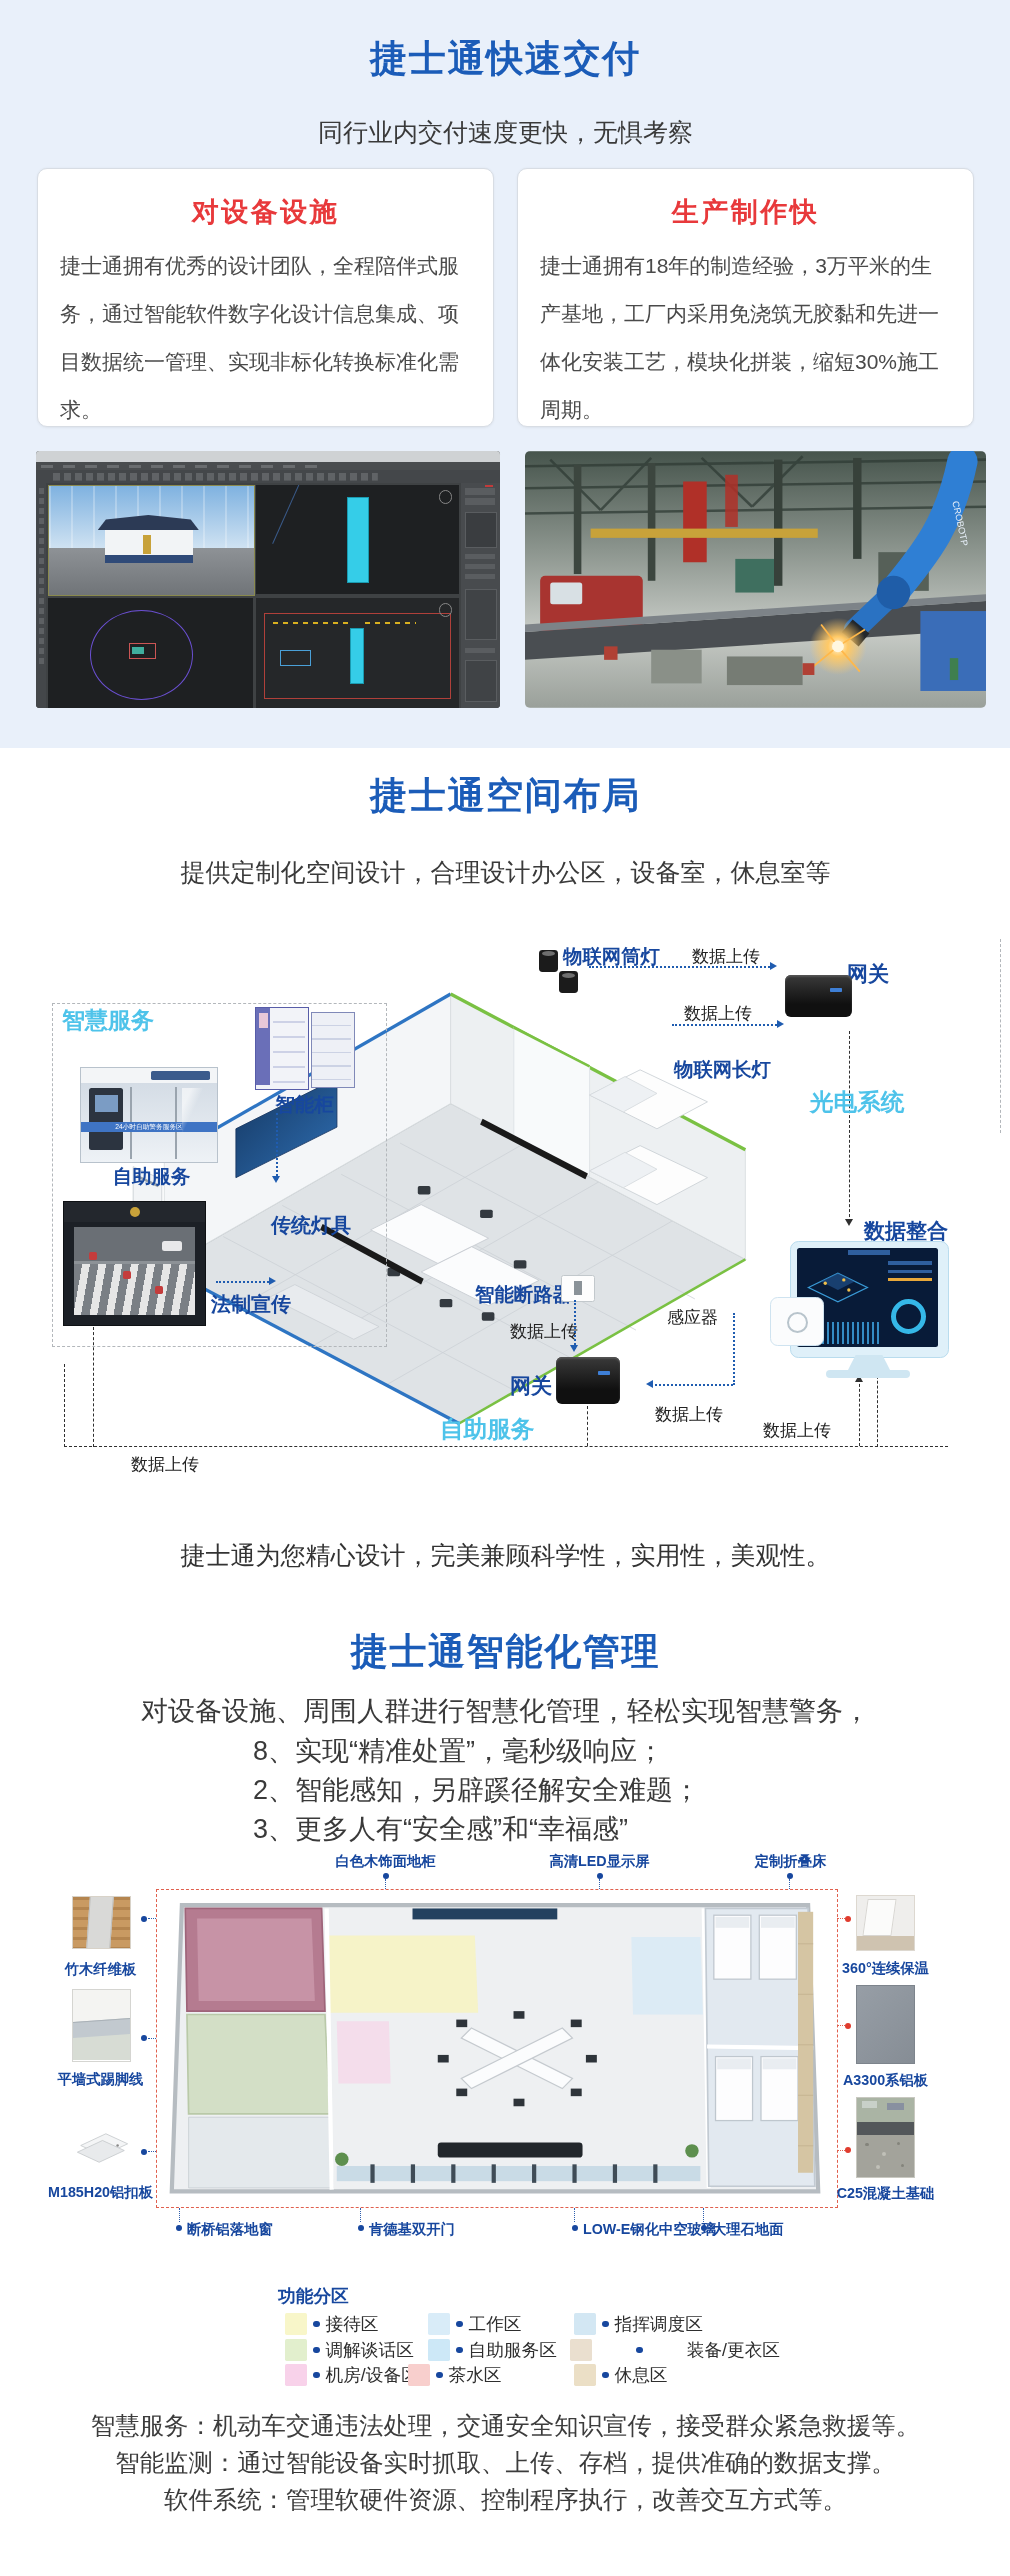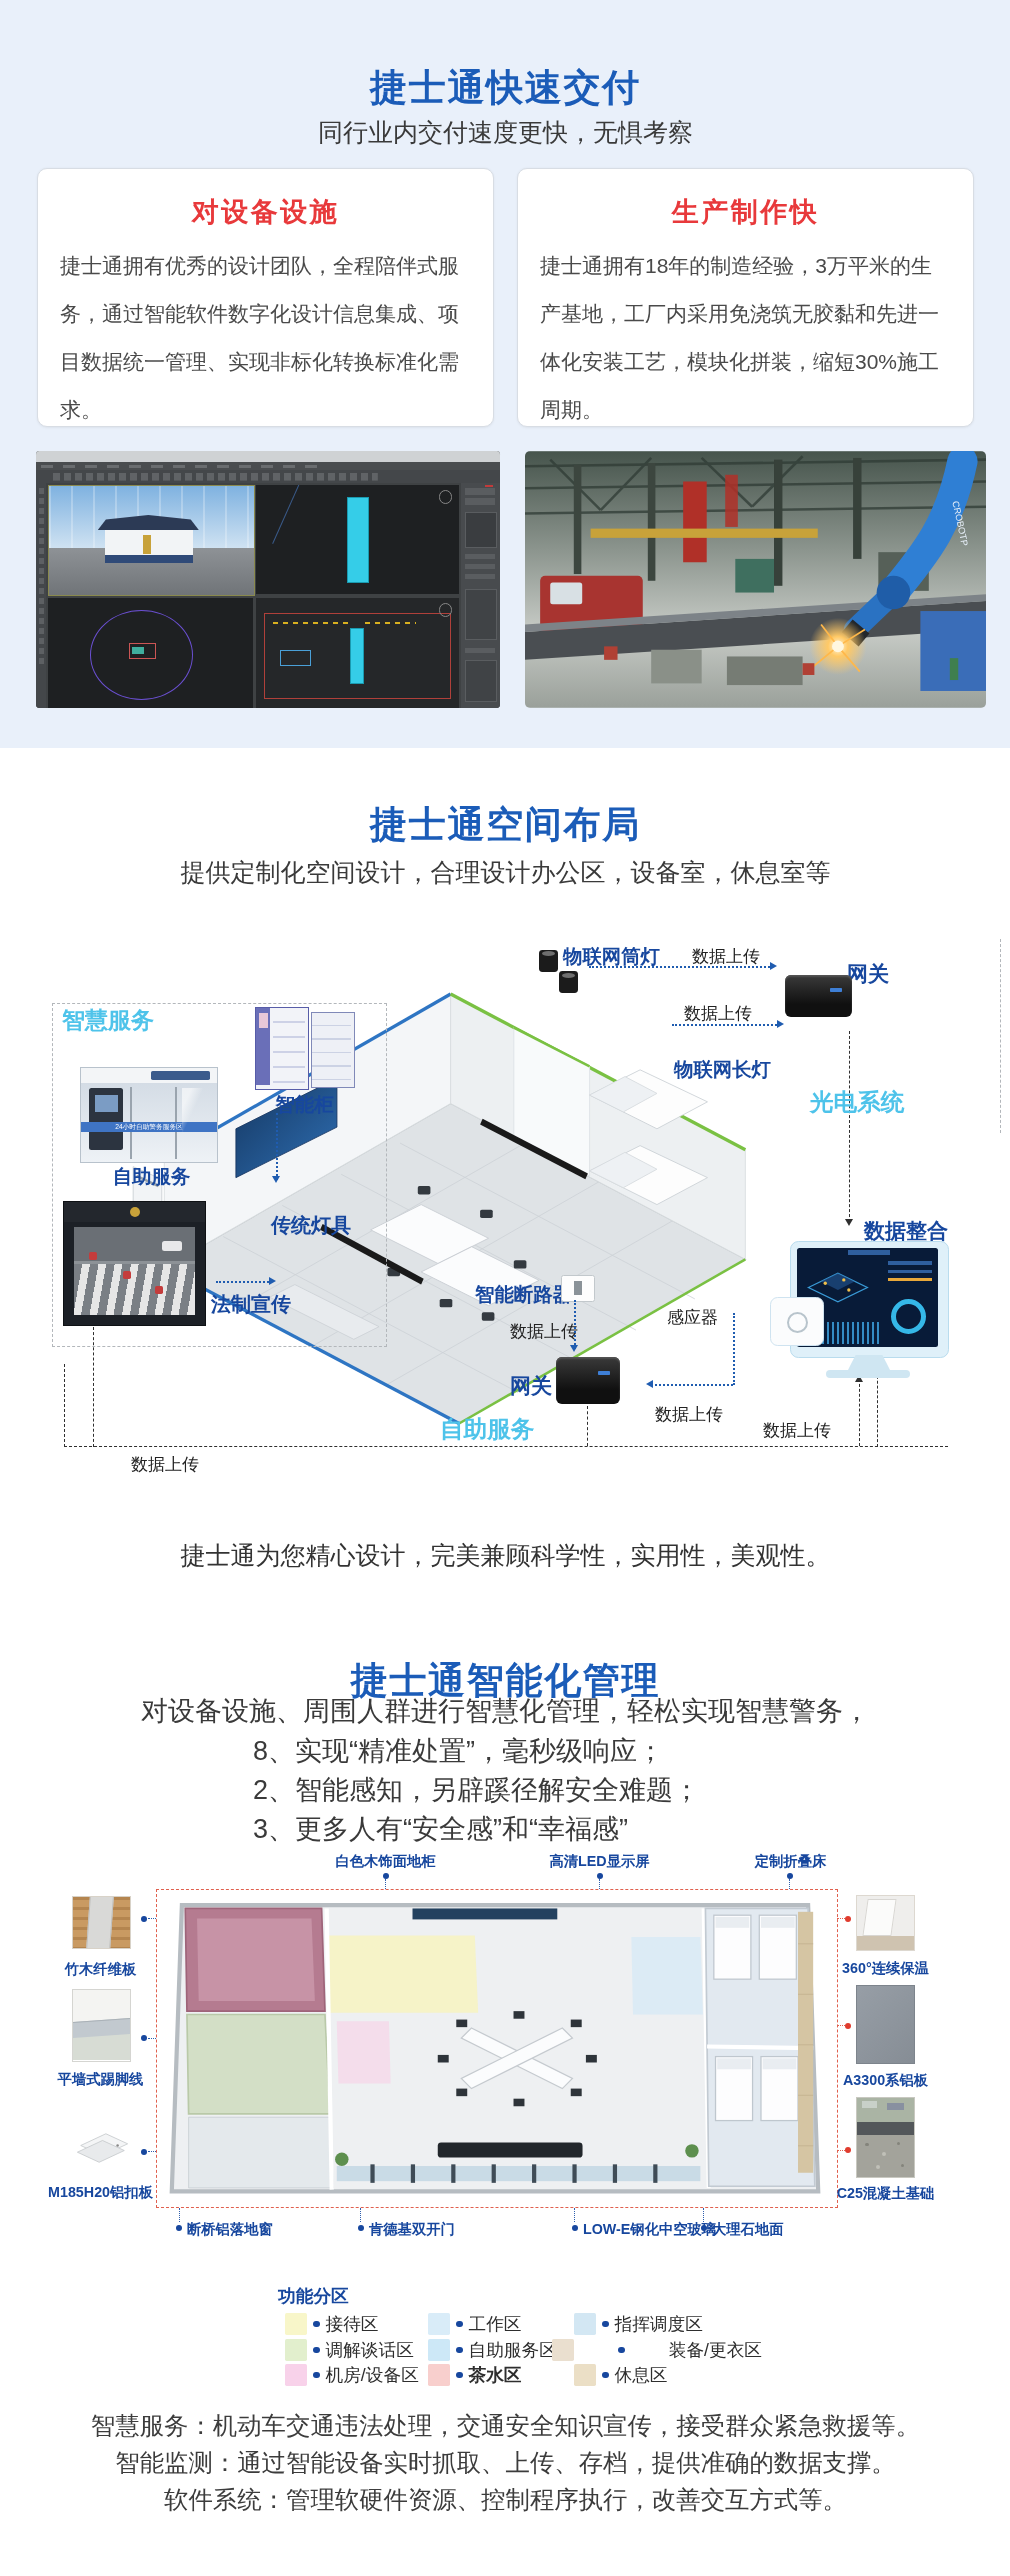--- a/index.html
+++ b/index.html
@@ -1,21 +1,21 @@
 <!DOCTYPE html>
 <html style="font-size:13.5px"><head>
 <meta charset="utf-8">
 <style>
   :root{ --ab:#1f5cb0; }
   html,body{margin:0;padding:0;}
   .page{position:relative;width:1011px;height:2576px;background:#fff;overflow:hidden;
         font-family:"Liberation Sans","DejaVu Sans",sans-serif;color:#333;}
   .abs{position:absolute;}
   .ctr{left:0;width:1011px;text-align:center;}
-  .sec-title{font-size:37px;font-weight:bold;color:#1b5cb8;letter-spacing:1.7px;margin-top:29px;}
+  .sec-title{font-size:37px;font-weight:bold;color:#1b5cb8;letter-spacing:1.7px;}
   .sec-sub{font-size:25px;color:#3a3a3a;}
   .hero{position:absolute;left:0;top:0;width:1011px;height:748px;background:#e9f0fa;}
   .card{position:absolute;top:168px;width:455px;height:257px;background:#fff;border:0.8px solid #d8dde4;
         border-radius:10px;box-shadow:0 0.8px 2.5px rgba(0,0,0,.06);}
   .card h2{margin:25px 0 0;text-align:center;font-size:27px;color:#e8393b;letter-spacing:2.5px;}
   .card p{margin:11.8px 22px 0;font-size:21px;line-height:48px;color:#4a4a4a;}
   .lblb{color:#17479e;font-weight:bold;}
   .lblc{color:#4ec3ea;font-weight:bold;}
   .upl{color:#222;font-size:17px;}
   
@@ -523,31 +523,31 @@
   <div class="leg-item" style="left:285px;top:2338px;">
     <span class="leg-sw" style="background: rgb(226, 239, 205);"></span>
       <span class="leg-dot"></span>
     <span class="leg-tx">调解谈话区</span>
   </div>
   <div class="leg-item" style="left:428px;top:2338px;">
     <span class="leg-sw" style="background: rgb(205, 232, 247);"></span>
       <span class="leg-dot"></span>
     <span class="leg-tx">自助服务区</span>
   </div>
-  <div class="leg-item" style="left:552px;top:2338px;gap:44px;">
+  <div class="leg-item" style="left:570px;top:2338px;gap:44px;">
     <span class="leg-sw" style="background: rgb(234, 223, 207);"></span>
       <span class="leg-dot"></span>
     <span class="leg-tx">装备/更衣区</span>
   </div>
   <div class="leg-item" style="left:285px;top:2363px;">
     <span class="leg-sw" style="background: rgb(248, 210, 234);"></span>
       <span class="leg-dot"></span>
     <span class="leg-tx">机房/设备区</span>
   </div>
-  <div class="leg-item" style="left:428px;top:2363px;font-weight:bold;">
+  <div class="leg-item" style="left:408px;top:2363px;">
     <span class="leg-sw" style="background: rgb(248, 207, 205);"></span>
       <span class="leg-dot"></span>
     <span class="leg-tx">茶水区</span>
   </div>
   <div class="leg-item" style="left:574px;top:2363px;">
     <span class="leg-sw" style="background: rgb(235, 223, 198);"></span>
       <span class="leg-dot"></span>
     <span class="leg-tx">休息区</span>
   </div>
 

